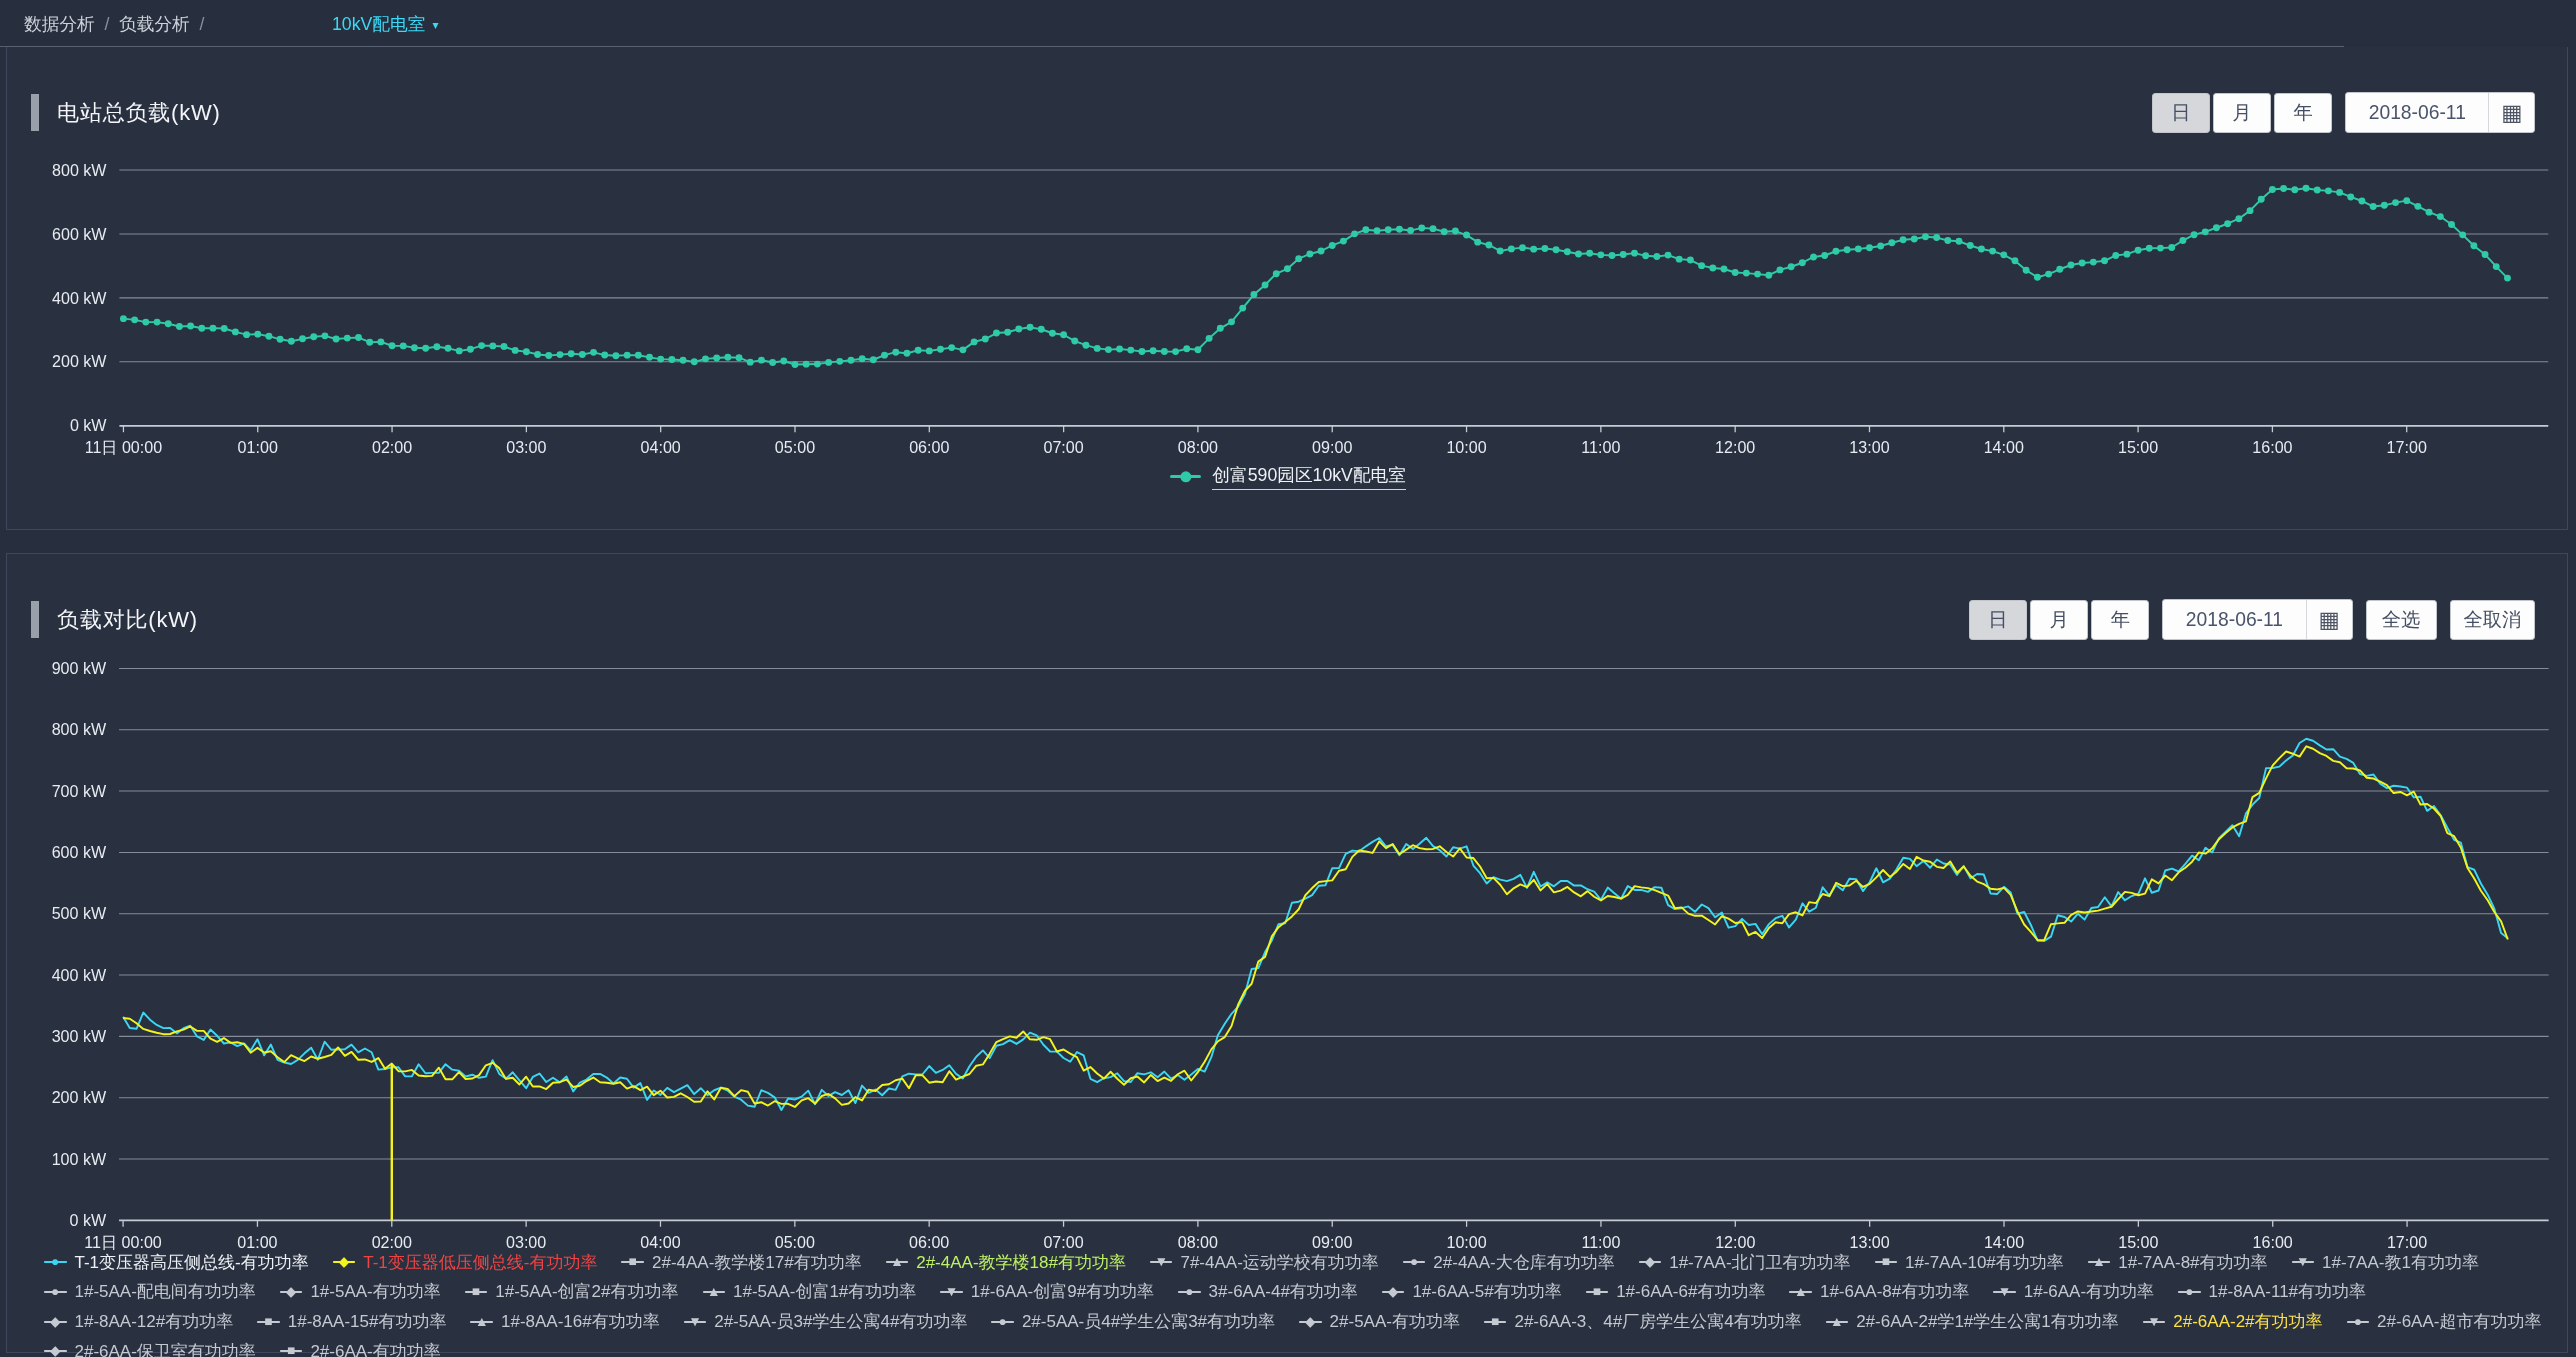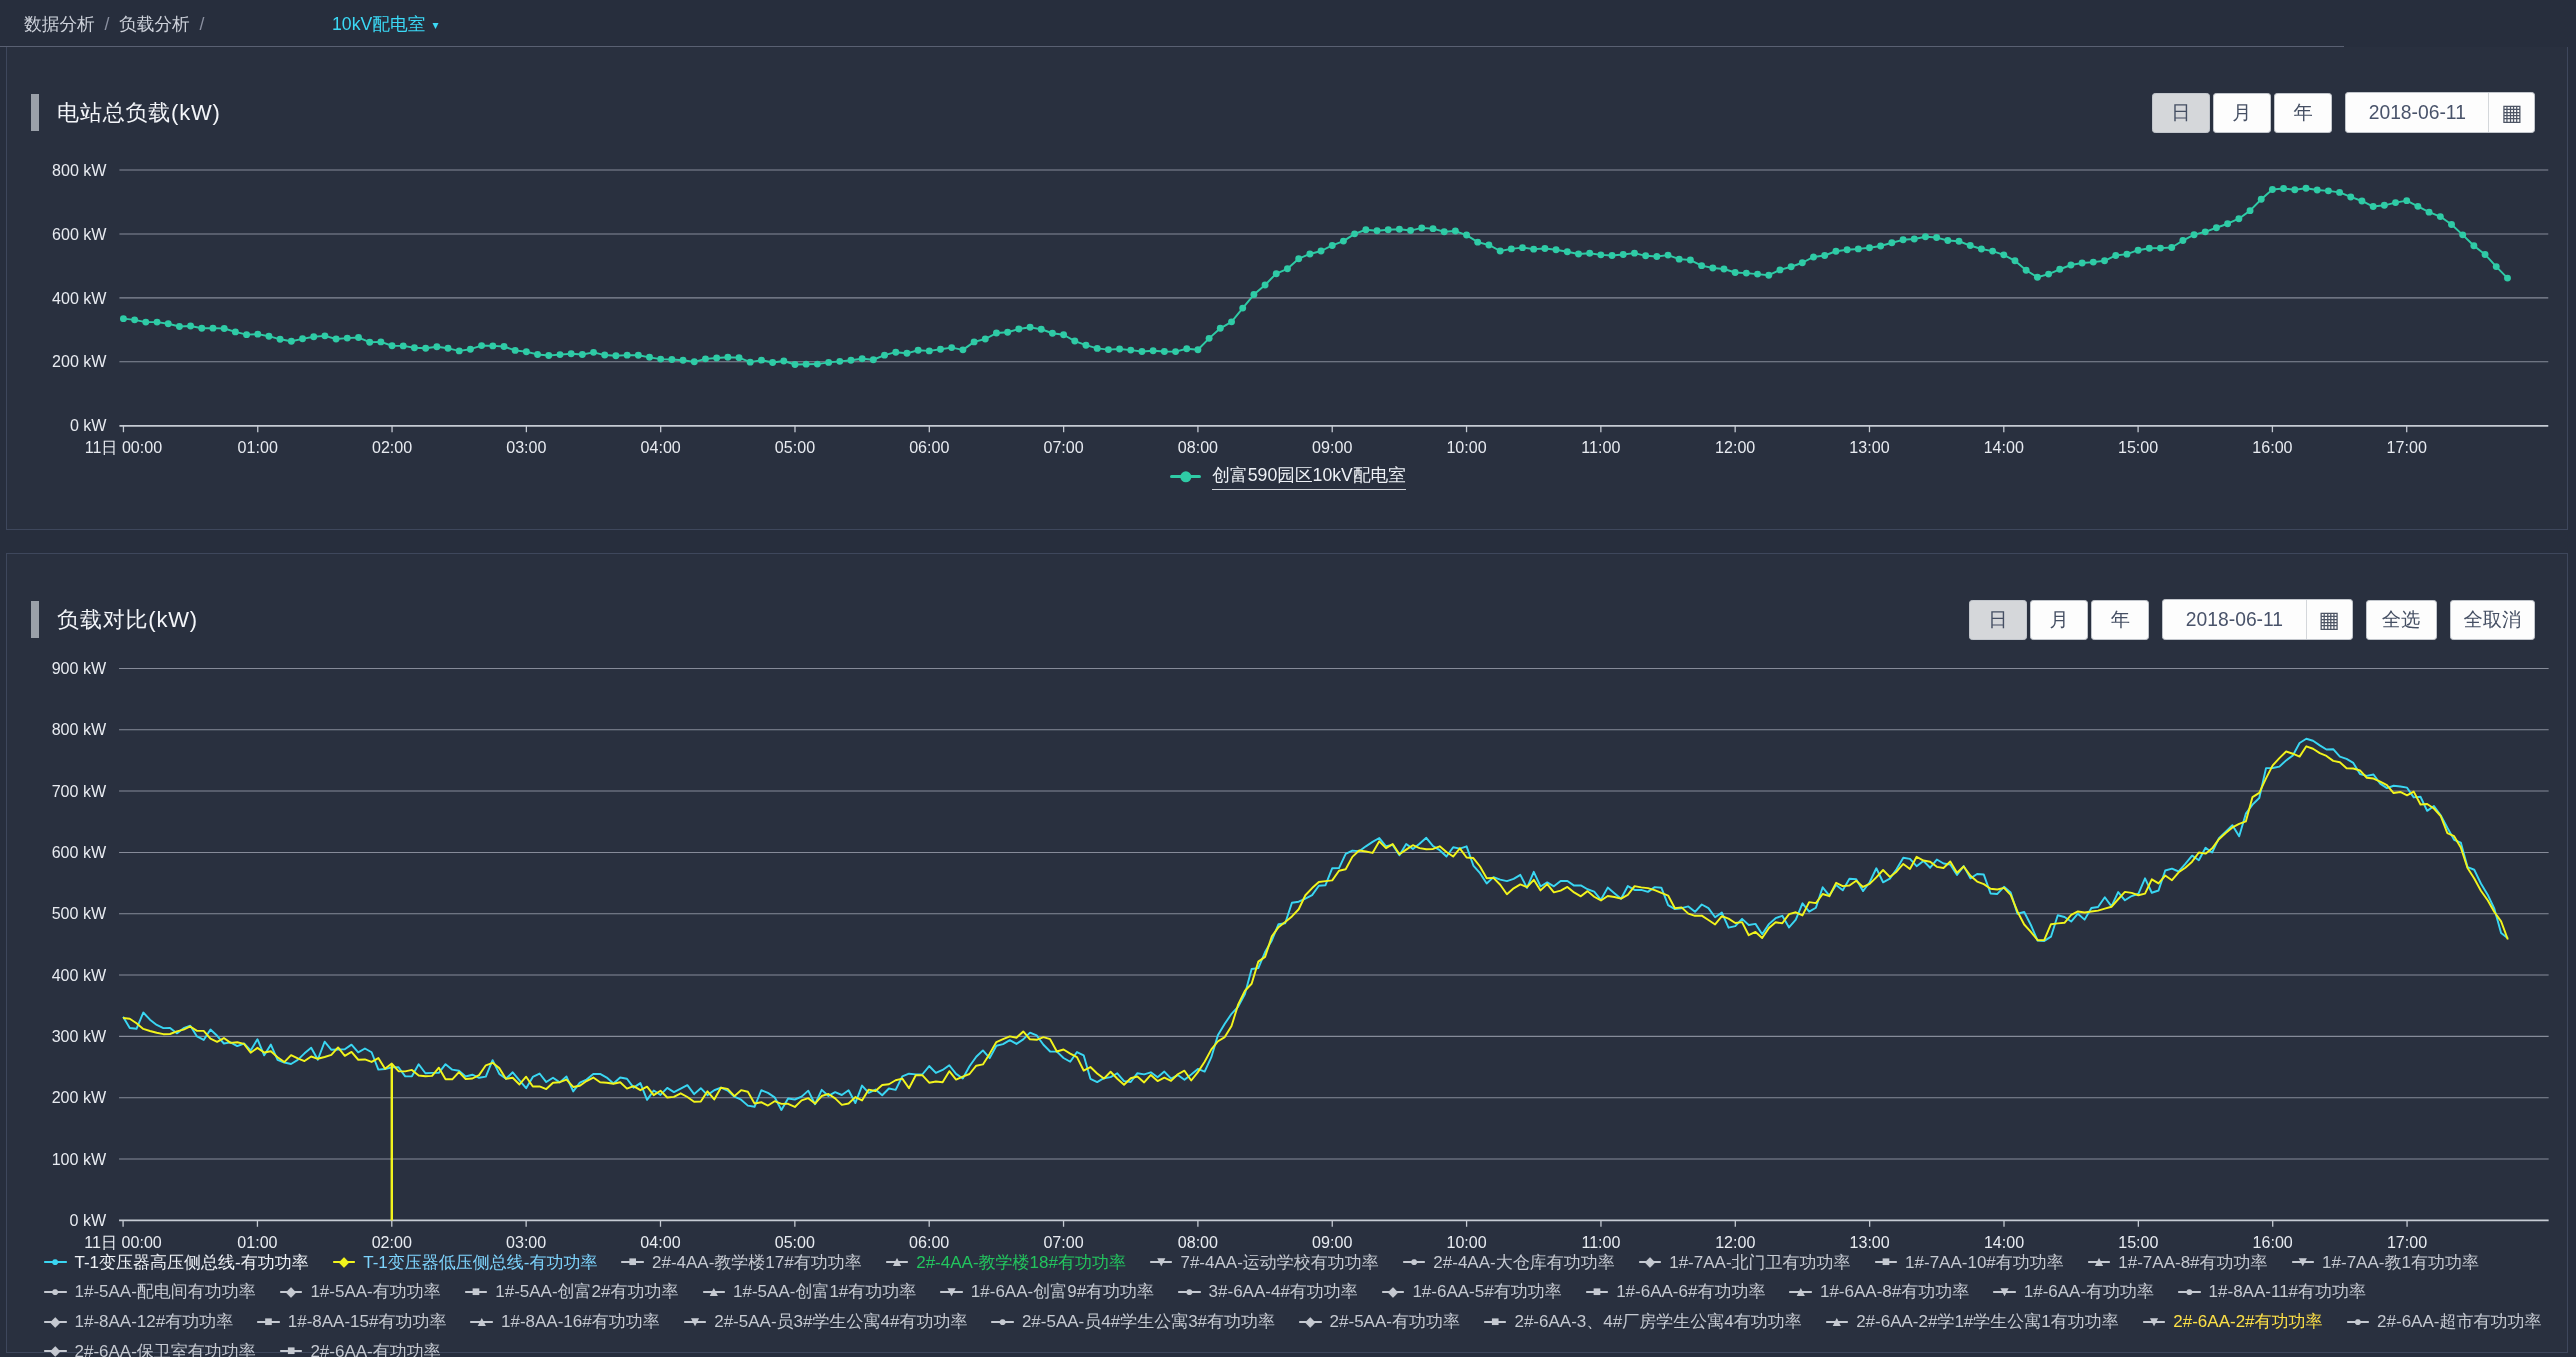--- a/index.html
+++ b/index.html
@@ -443,35 +443,35 @@
         <span class="ln" style="background:#3ad6f2"></span>
         <span class="gl" style="color:#3ad6f2">●</span>
       </span>
       <span class="lgd-lbl" style="color: rgb(238, 241, 246);">T-1变压器高压侧总线-有功功率</span>
     </div>
     <div class="lgd-item">
       <span class="lgd-mk">
         <span class="ln" style="background:#f2f41c"></span>
         <span class="gl" style="color:#f2f41c">◆</span>
       </span>
-      <span class="lgd-lbl" style="color: #7dd3fc;">T-1变压器低压侧总线-有功功率</span>
+      <span class="lgd-lbl" style="color: #ef4444;">T-1变压器低压侧总线-有功功率</span>
     </div>
     <div class="lgd-item">
       <span class="lgd-mk">
         <span class="ln" style="background:#c5c9d1"></span>
         <span class="gl" style="color:#c5c9d1">■</span>
       </span>
       <span class="lgd-lbl" style="color: rgb(197, 201, 209);">2#-4AA-教学楼17#有功功率</span>
     </div>
     <div class="lgd-item">
       <span class="lgd-mk">
         <span class="ln" style="background:#c5c9d1"></span>
         <span class="gl" style="color:#c5c9d1">▲</span>
       </span>
-      <span class="lgd-lbl" style="color: #22c55e;">2#-4AA-教学楼18#有功功率</span>
+      <span class="lgd-lbl" style="color: #bef264;">2#-4AA-教学楼18#有功功率</span>
     </div>
     <div class="lgd-item">
       <span class="lgd-mk">
         <span class="ln" style="background:#c5c9d1"></span>
         <span class="gl" style="color:#c5c9d1">▼</span>
       </span>
       <span class="lgd-lbl" style="color: rgb(197, 201, 209);">7#-4AA-运动学校有功功率</span>
     </div>
     <div class="lgd-item">
       <span class="lgd-mk">

